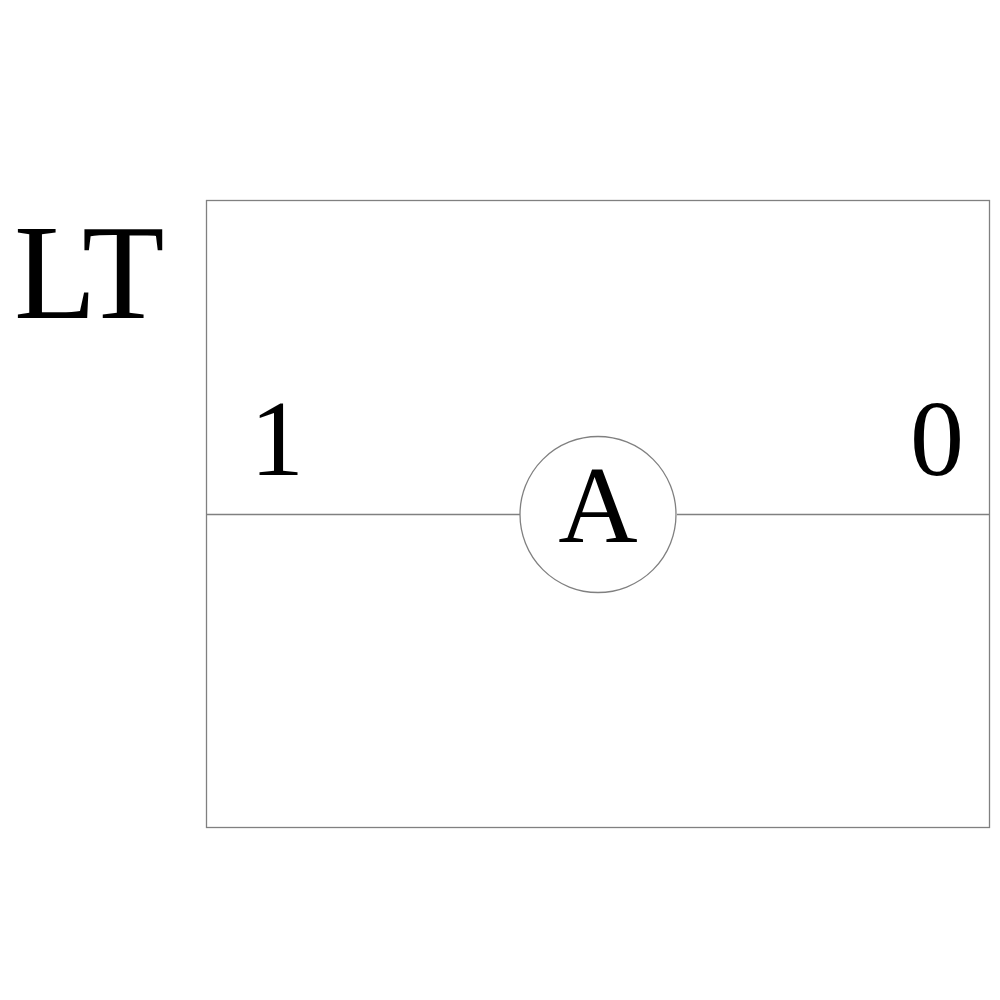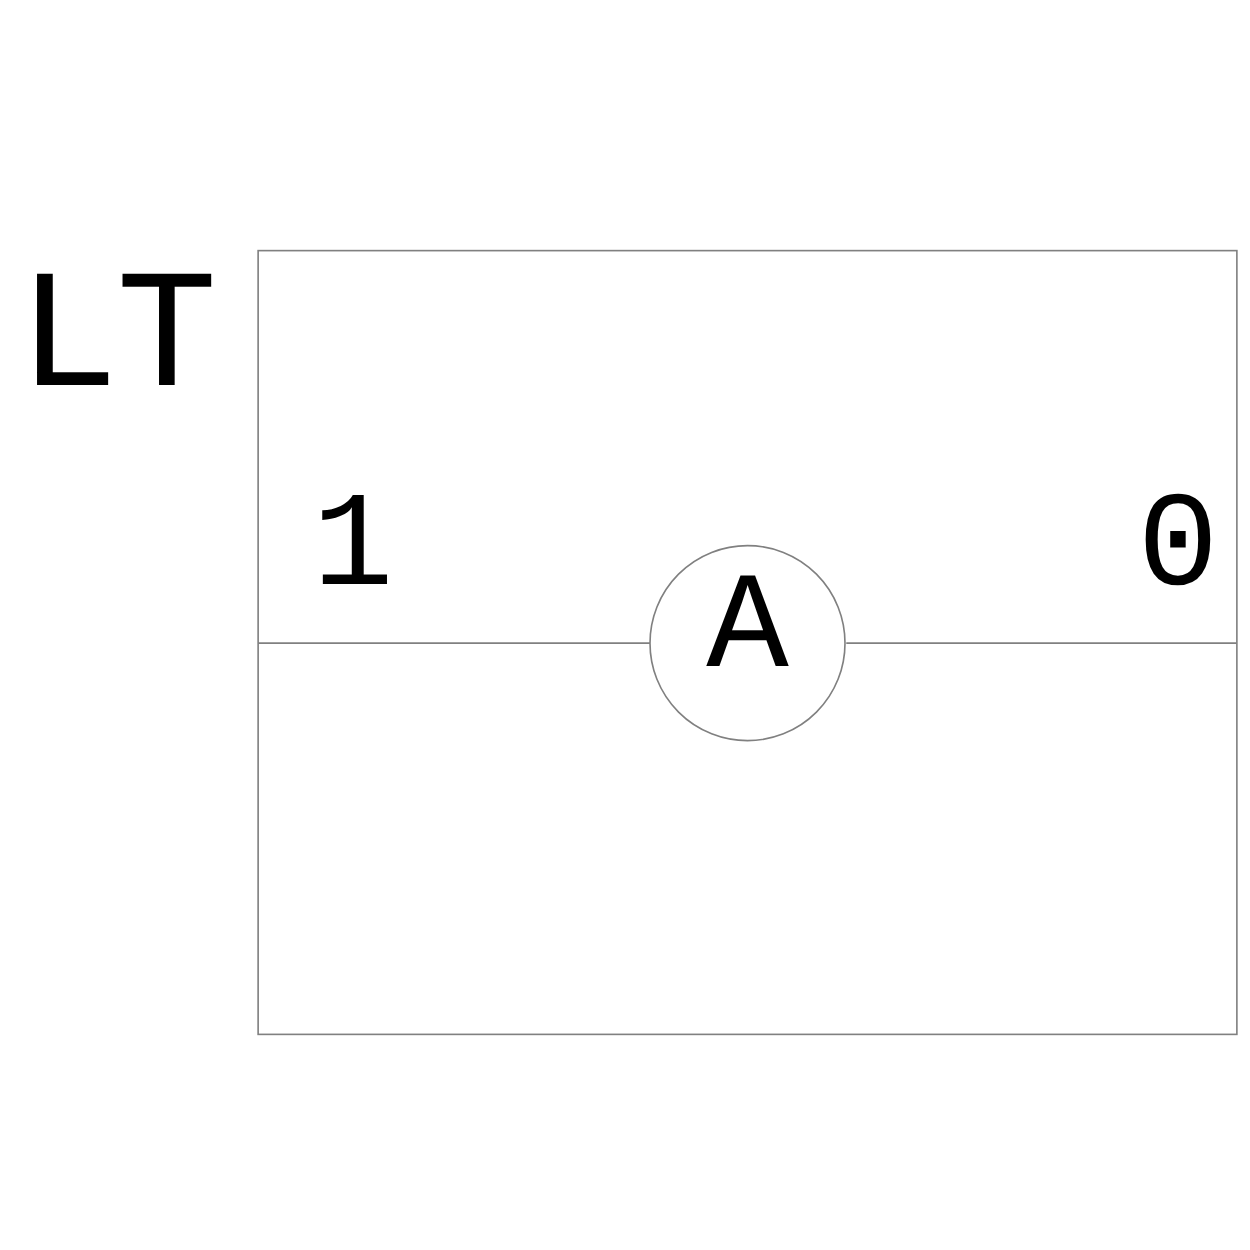--- a/index.html
+++ b/index.html
@@ -1,18 +1,18 @@
 <!DOCTYPE html>
 <html><head>
   <meta charset="utf-8">
   <style>
     html, body { margin: 0; padding: 0; background: #ffffff; }
     body { width: 1000px; height: 1000px; position: relative; overflow: hidden; font-family: "Liberation Sans", sans-serif; }
     .canvas { position: absolute; left: 0; top: 0; width: 1000px; height: 1000px; }
-    .label { position: absolute; color: #000000; font-family: Liberation Mono, monospace; line-height: 1; white-space: nowrap; }
+    .label { position: absolute; color: #000000; font-family: Liberation Serif, serif; line-height: 1; white-space: nowrap; }
     .tag { left: 14px; top: 205px; font-size: 135px; letter-spacing: -2px; }
     .pos-left { left: 250px; top: 385px; font-size: 108px; }
     .pos-right { left: 910px; top: 385px; font-size: 108px; }
     .center-letter { left: 598px; top: 450px; font-size: 110px; transform: translateX(-50%); }
   </style>
 </head>
 <body>
 
 <svg class="canvas" viewBox="0 0 1000 1000" width="1000" height="1000">
   <rect x="206.5" y="200.5" width="783" height="627" fill="none" stroke="#808080" stroke-width="1.3"></rect>

